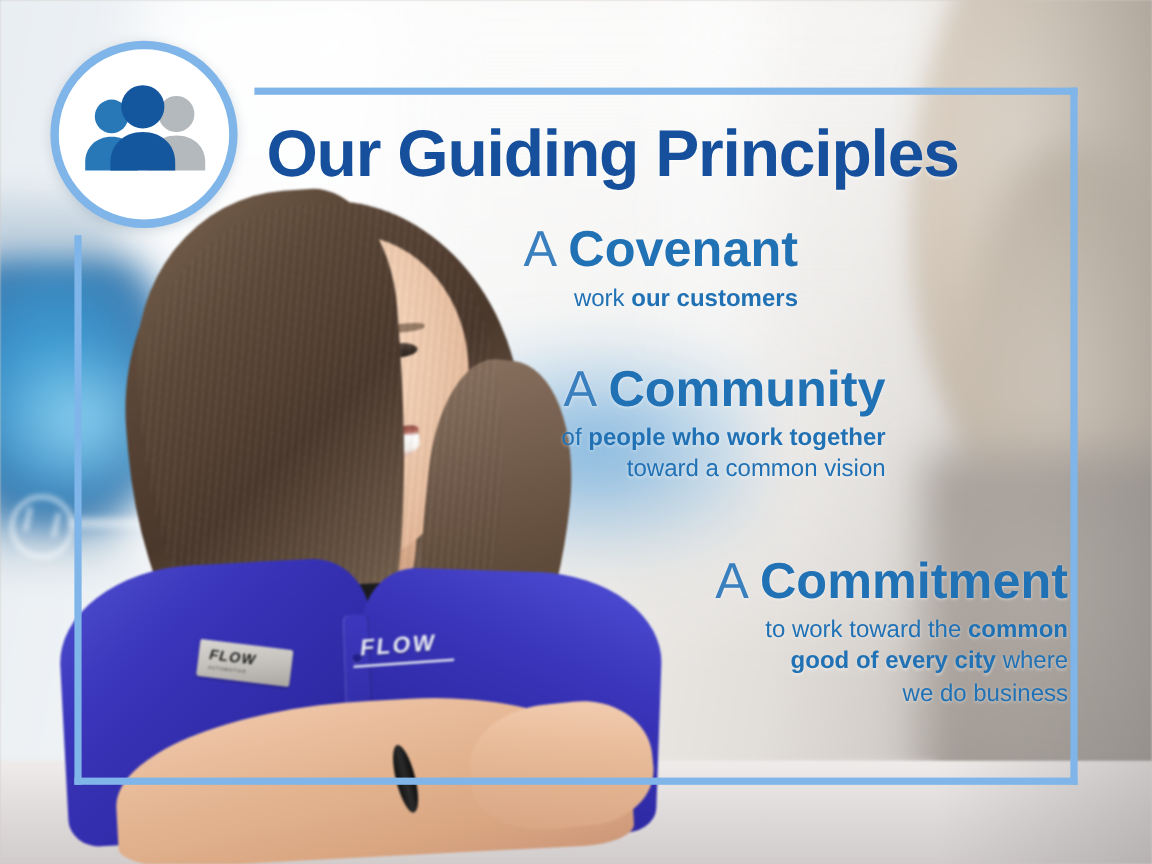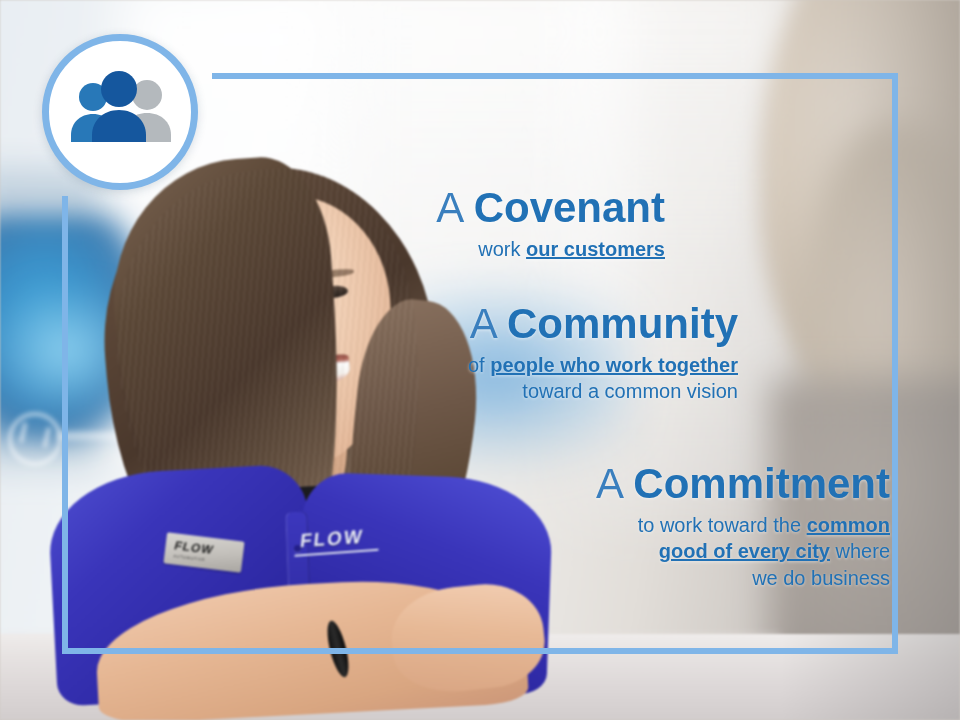--- a/index.html
+++ b/index.html
@@ -347,21 +347,21 @@
   .tier-head .lead { font-weight: normal; color: #3a7fbe; }
   .tier-head .key  { font-weight: bold; }
 
   .tier-sub {
     font-size: 20px;
     line-height: 1.32;
     color: var(--blue, #2171b5);
     margin-top: 6px;
     text-shadow: 0 1px 3px rgba(255,255,255,.5);
   }
-  .tier-sub b { font-weight: bold; text-decoration: underline; }
+  .tier-sub b { font-weight: bold; }
 
   #b-covenant   { right: 295px; top: 186px; }
   #b-community  { right: 222px; top: 302px; }
   #b-commitment { right: 70px;  top: 462px; }
 </style>
 </head>
 <body>
 
 <div id="stage" style="--navy: #16509c; --blue: #2171b5; --frame: #7fb5e8;">
 
@@ -434,20 +434,21 @@
       <path d="M85 44c-14 0-24 9-24 22v7h48v-7c0-13-10-22-24-22z" fill="#b4b9bd"></path>
 
       <circle cx="31" cy="28" r="14" fill="#2878b8"></circle>
       <path d="M31 45c-13 0-22 9-22 21v7h44v-7c0-12-9-21-22-21z" fill="#2878b8"></path>
 
       <circle cx="57" cy="20" r="18" fill="#15579e"></circle>
       <path d="M57 41c-16 0-27 11-27 25v7h54v-7c0-14-11-25-27-25z" fill="#15579e"></path>
     </svg>
   </div>
 
+  <div class="headline">Our Guiding Principles</div>
 
   <div class="block" id="b-covenant">
     <div class="tier-head">
       <span class="lead">A</span>
       <span class="key">Covenant</span>
     </div>
     <div class="tier-sub"><span>work </span><b>our customers</b></div>
   </div>
 
   <div class="block" id="b-commitment">

